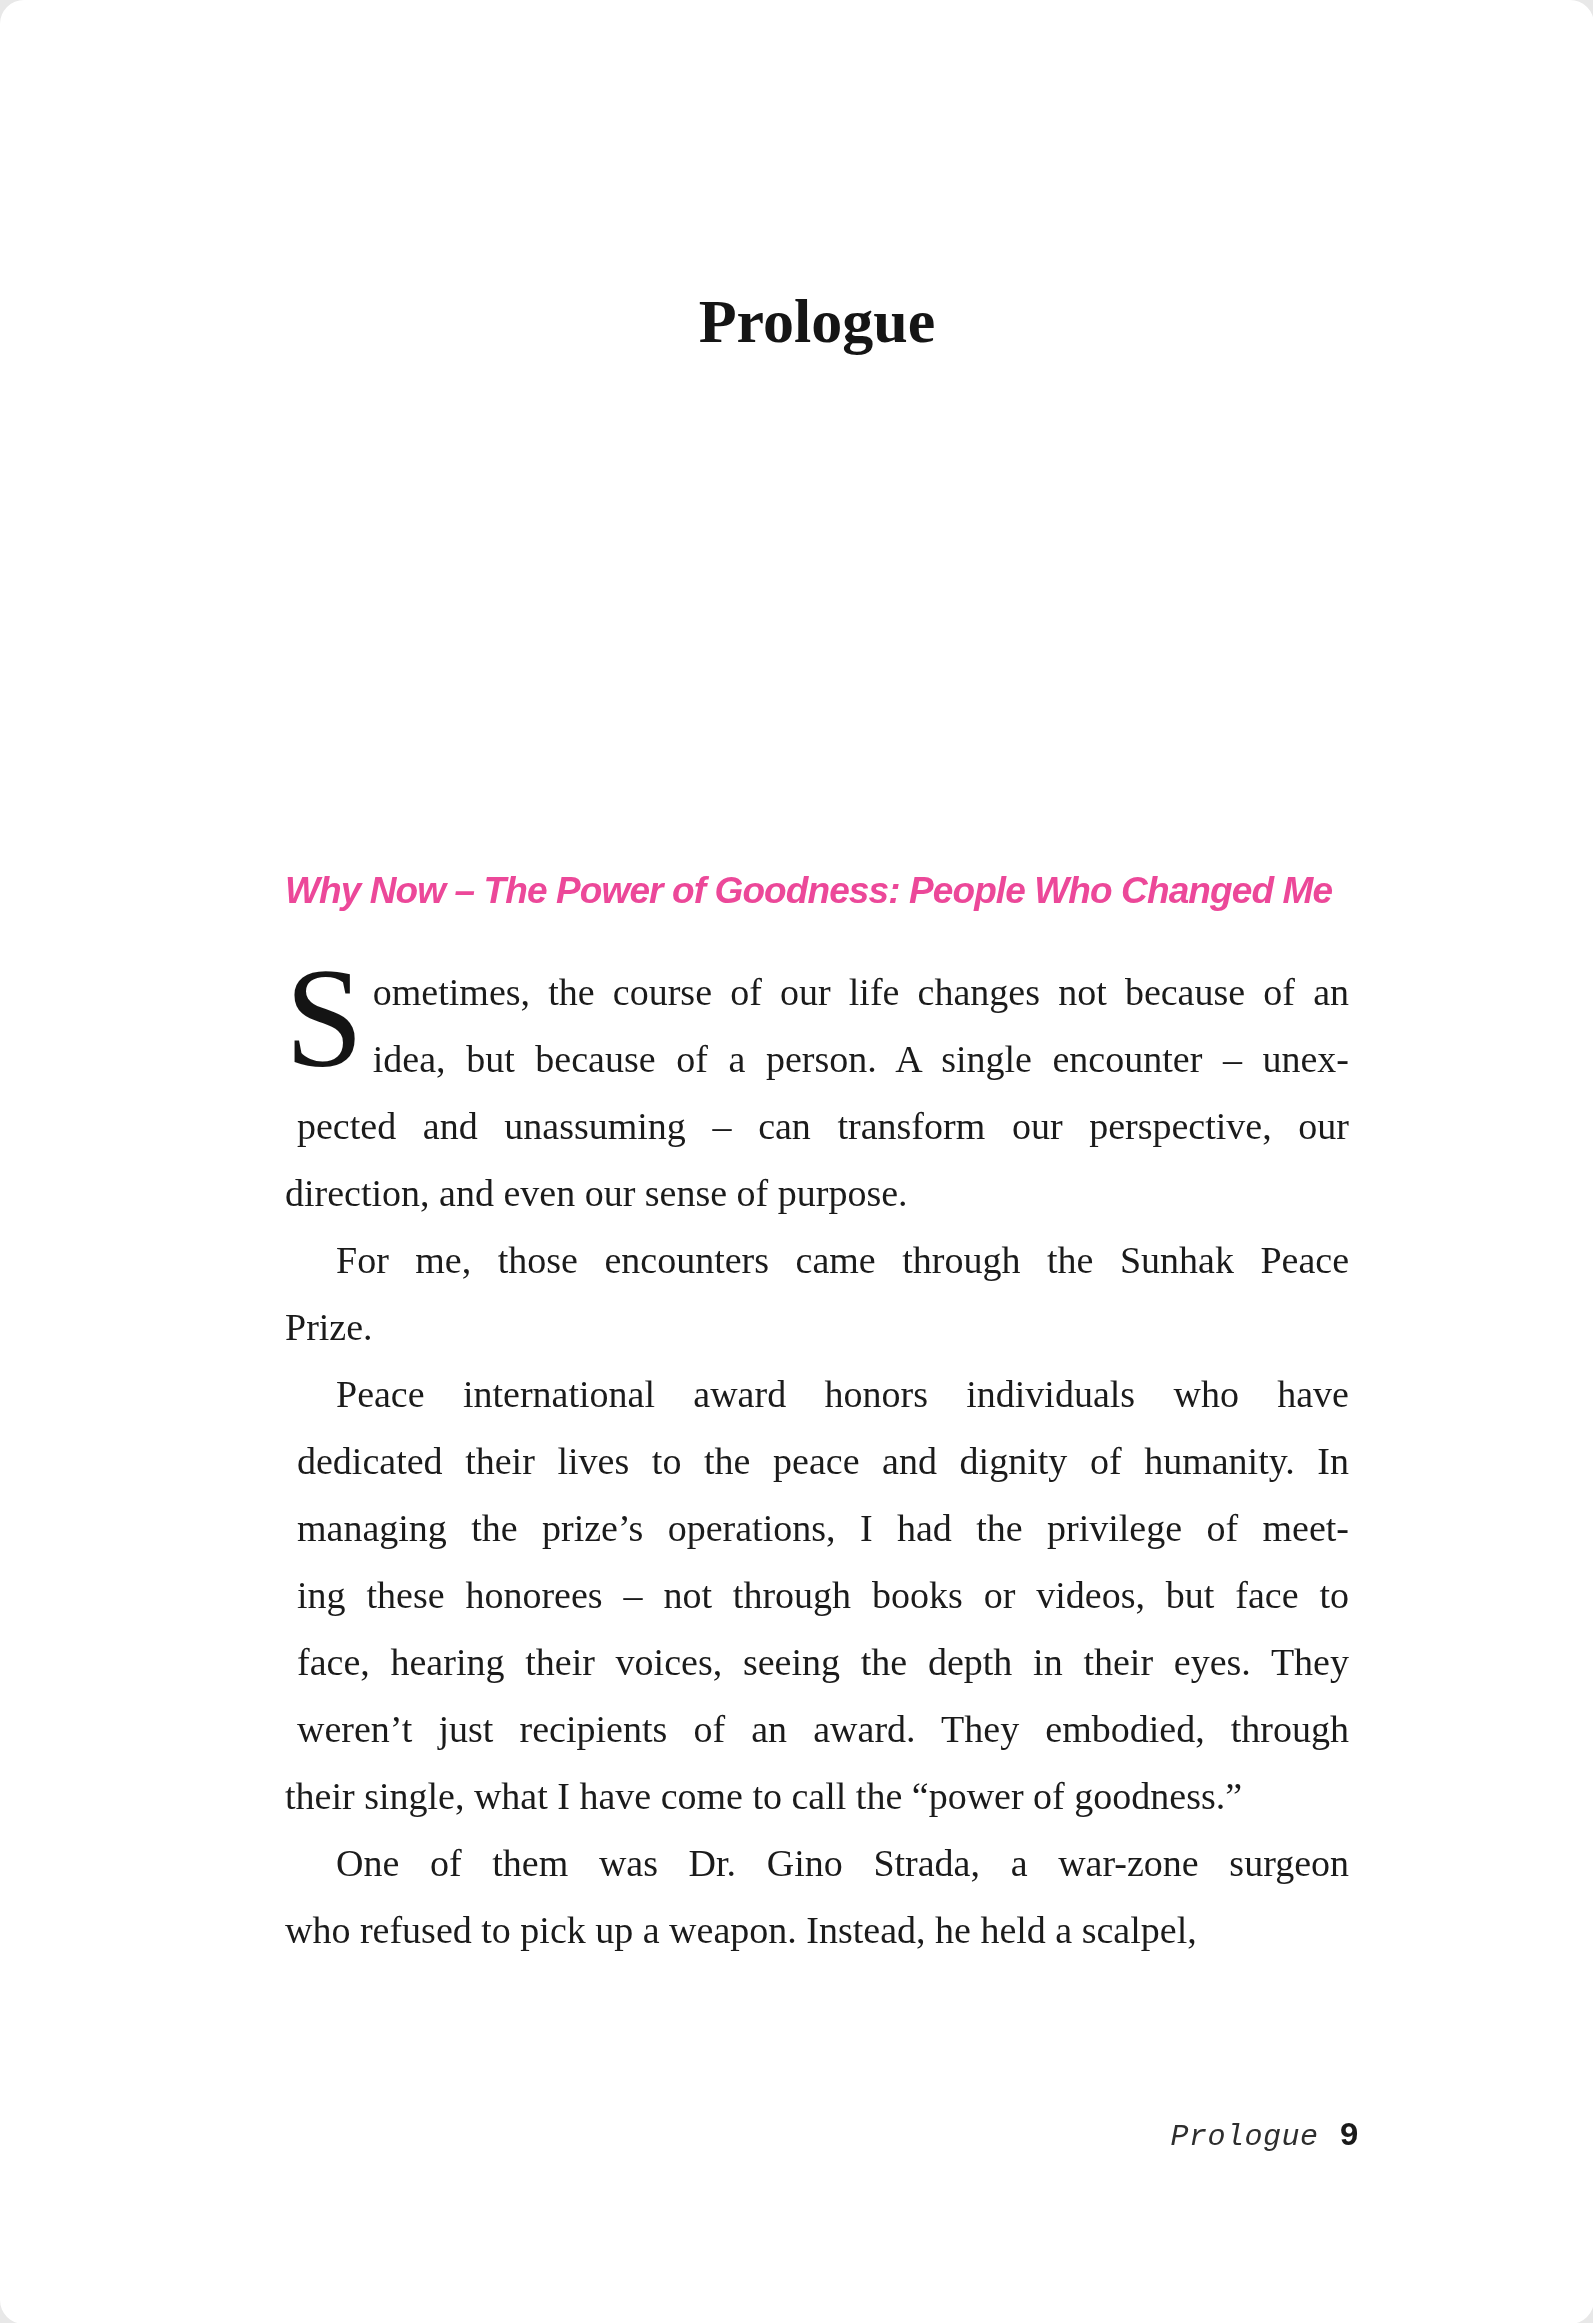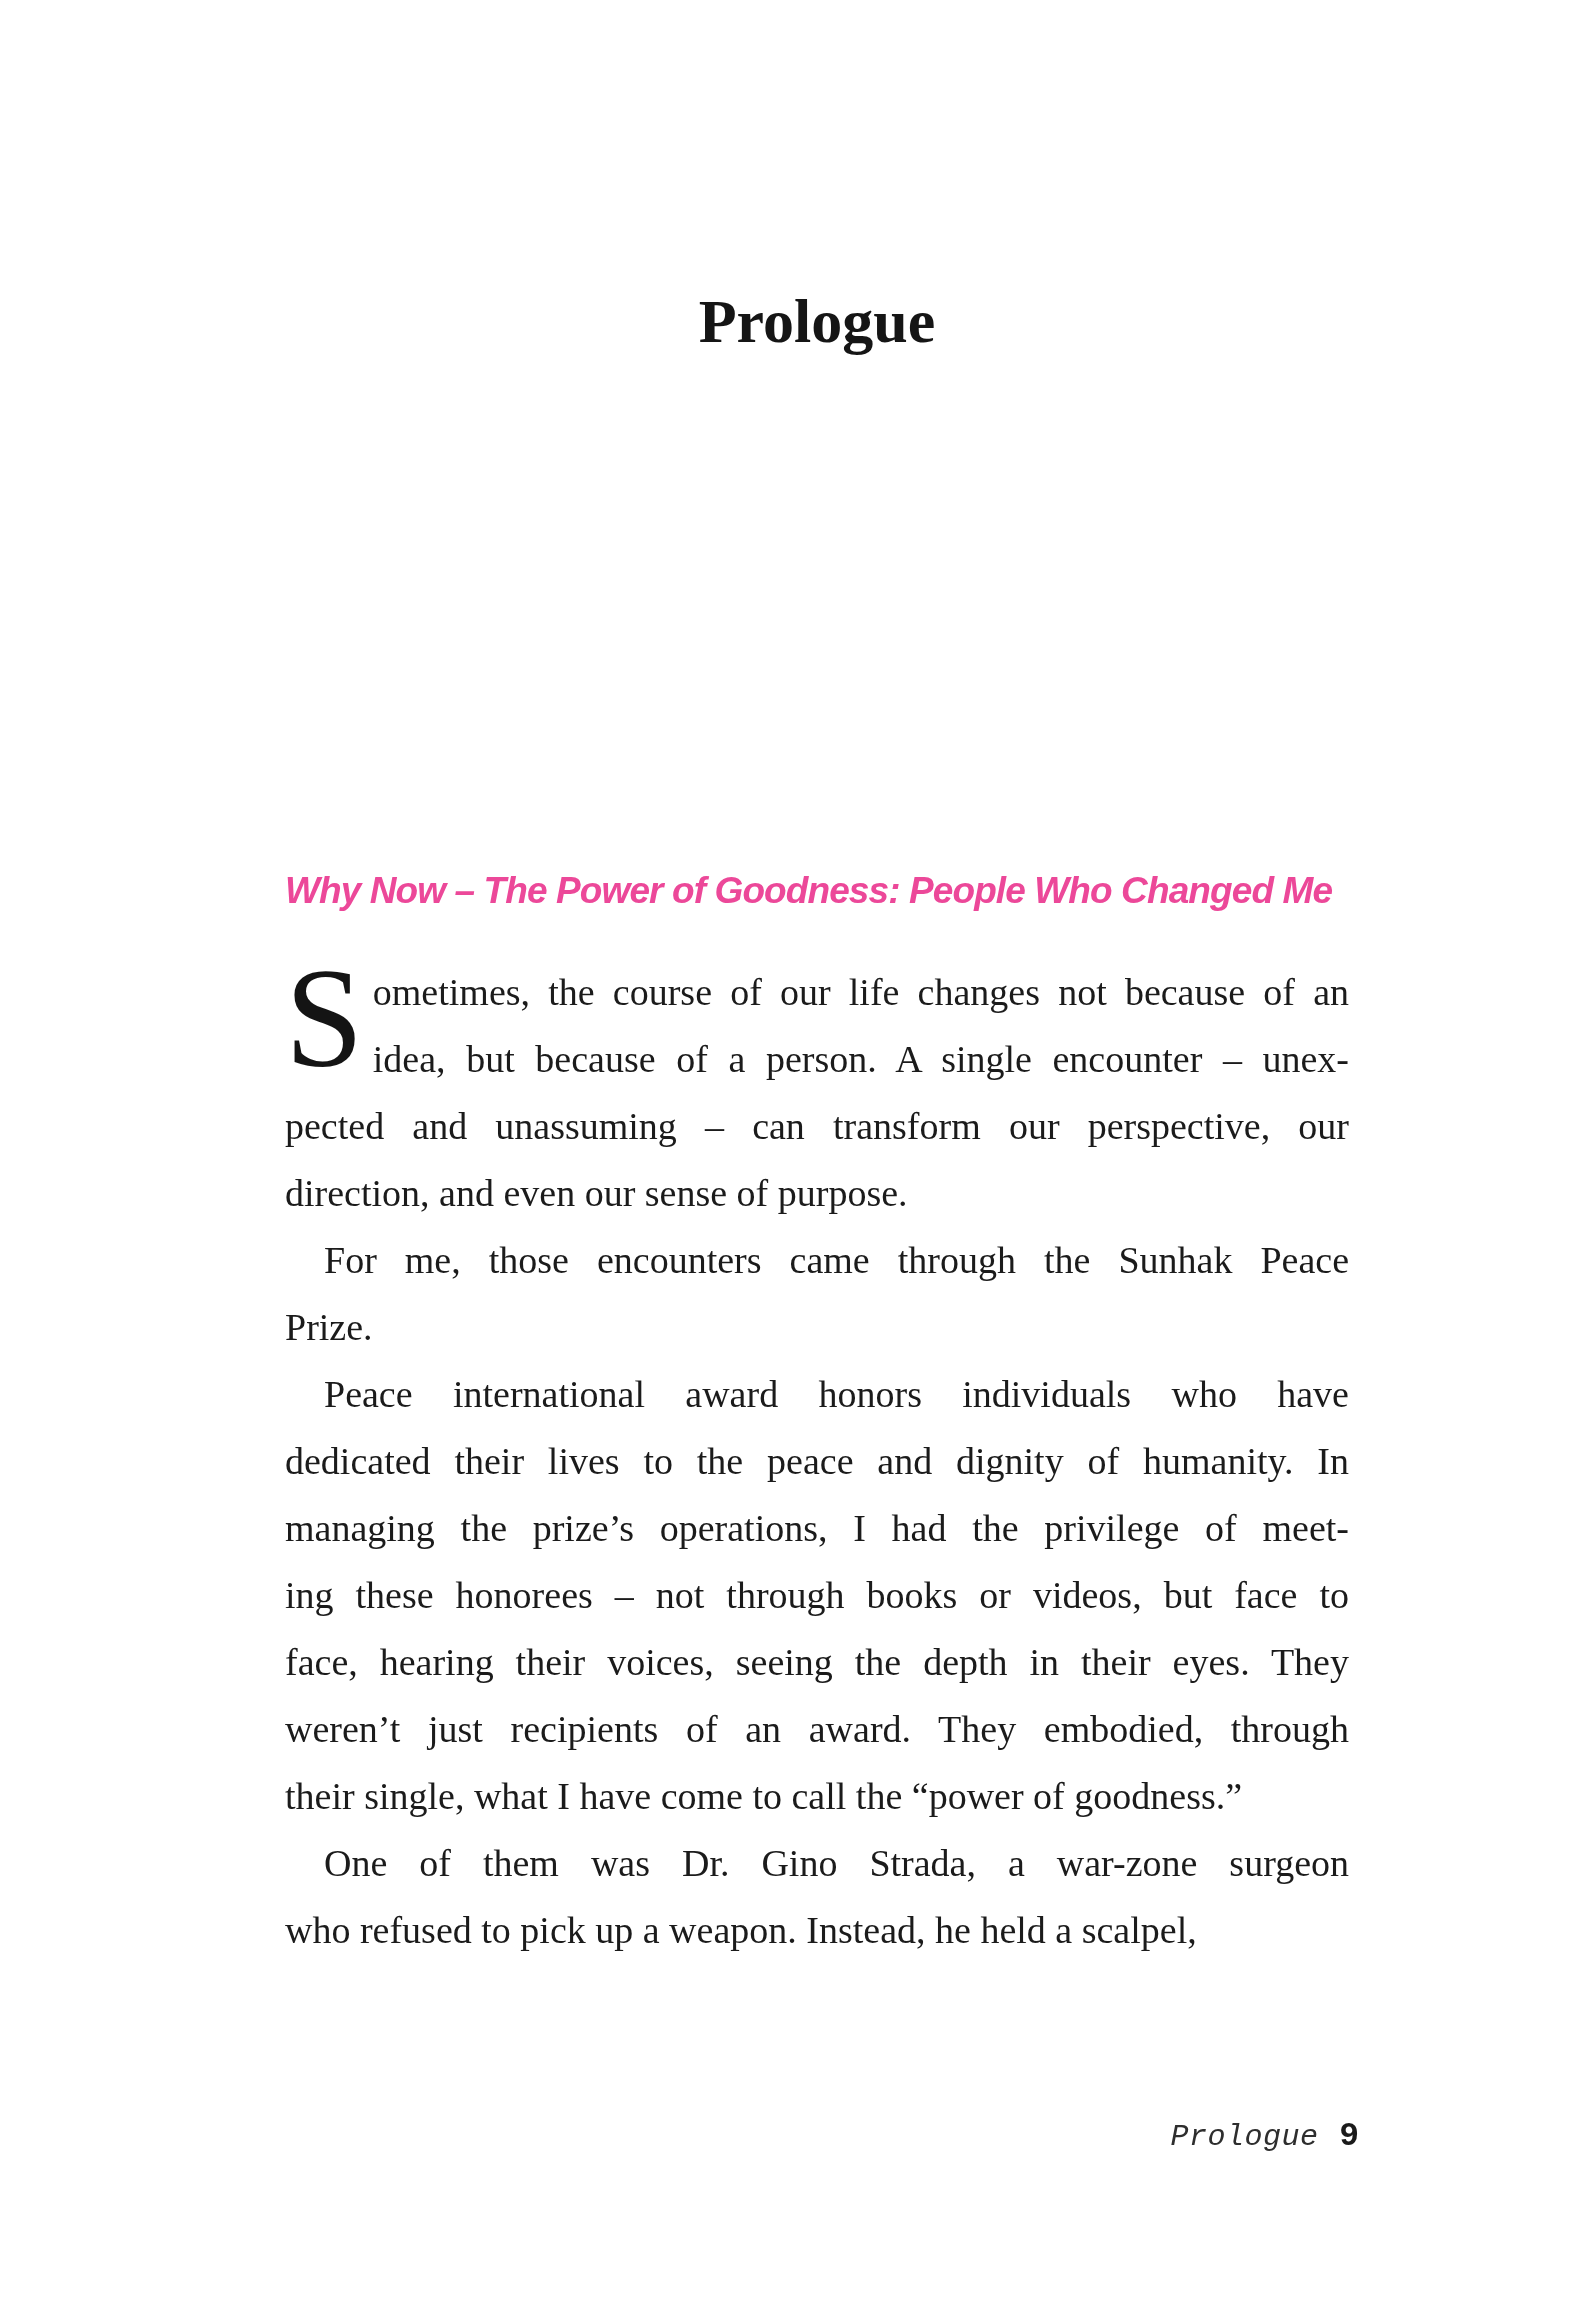--- a/index.html
+++ b/index.html
@@ -7,20 +7,21 @@
     padding: 0;
     background: #e8e8e8;
   }
   .page {
     position: relative;
     width: 1594px;
     height: 2324px;
     background: #ffffff;
     color: #1b1b1b;
     overflow: hidden;
+    border-radius: 24px;
   }
   
   .chapter-title {
     position: absolute;
     top: 290px;
     left: 285px;
     width: 1064px;
     text-align: center;
     font-family: "Liberation Serif", serif;
     font-weight: bold;
@@ -61,20 +62,21 @@
     font-size: 141px;
     line-height: 112px;
     margin: 2.8px 9.4px 0 0;
     color: #141414;
   }
   .text-line {
     text-align: justify;
   }
   .text-line.j {
     text-align-last: justify;
+    margin-left: 12px;
   }
   .text-line.indent {
     padding-left: 39px;
   }
   
   .page-footer {
     position: absolute;
     top: 2119px;
     left: 293px;
     width: 1066px;

